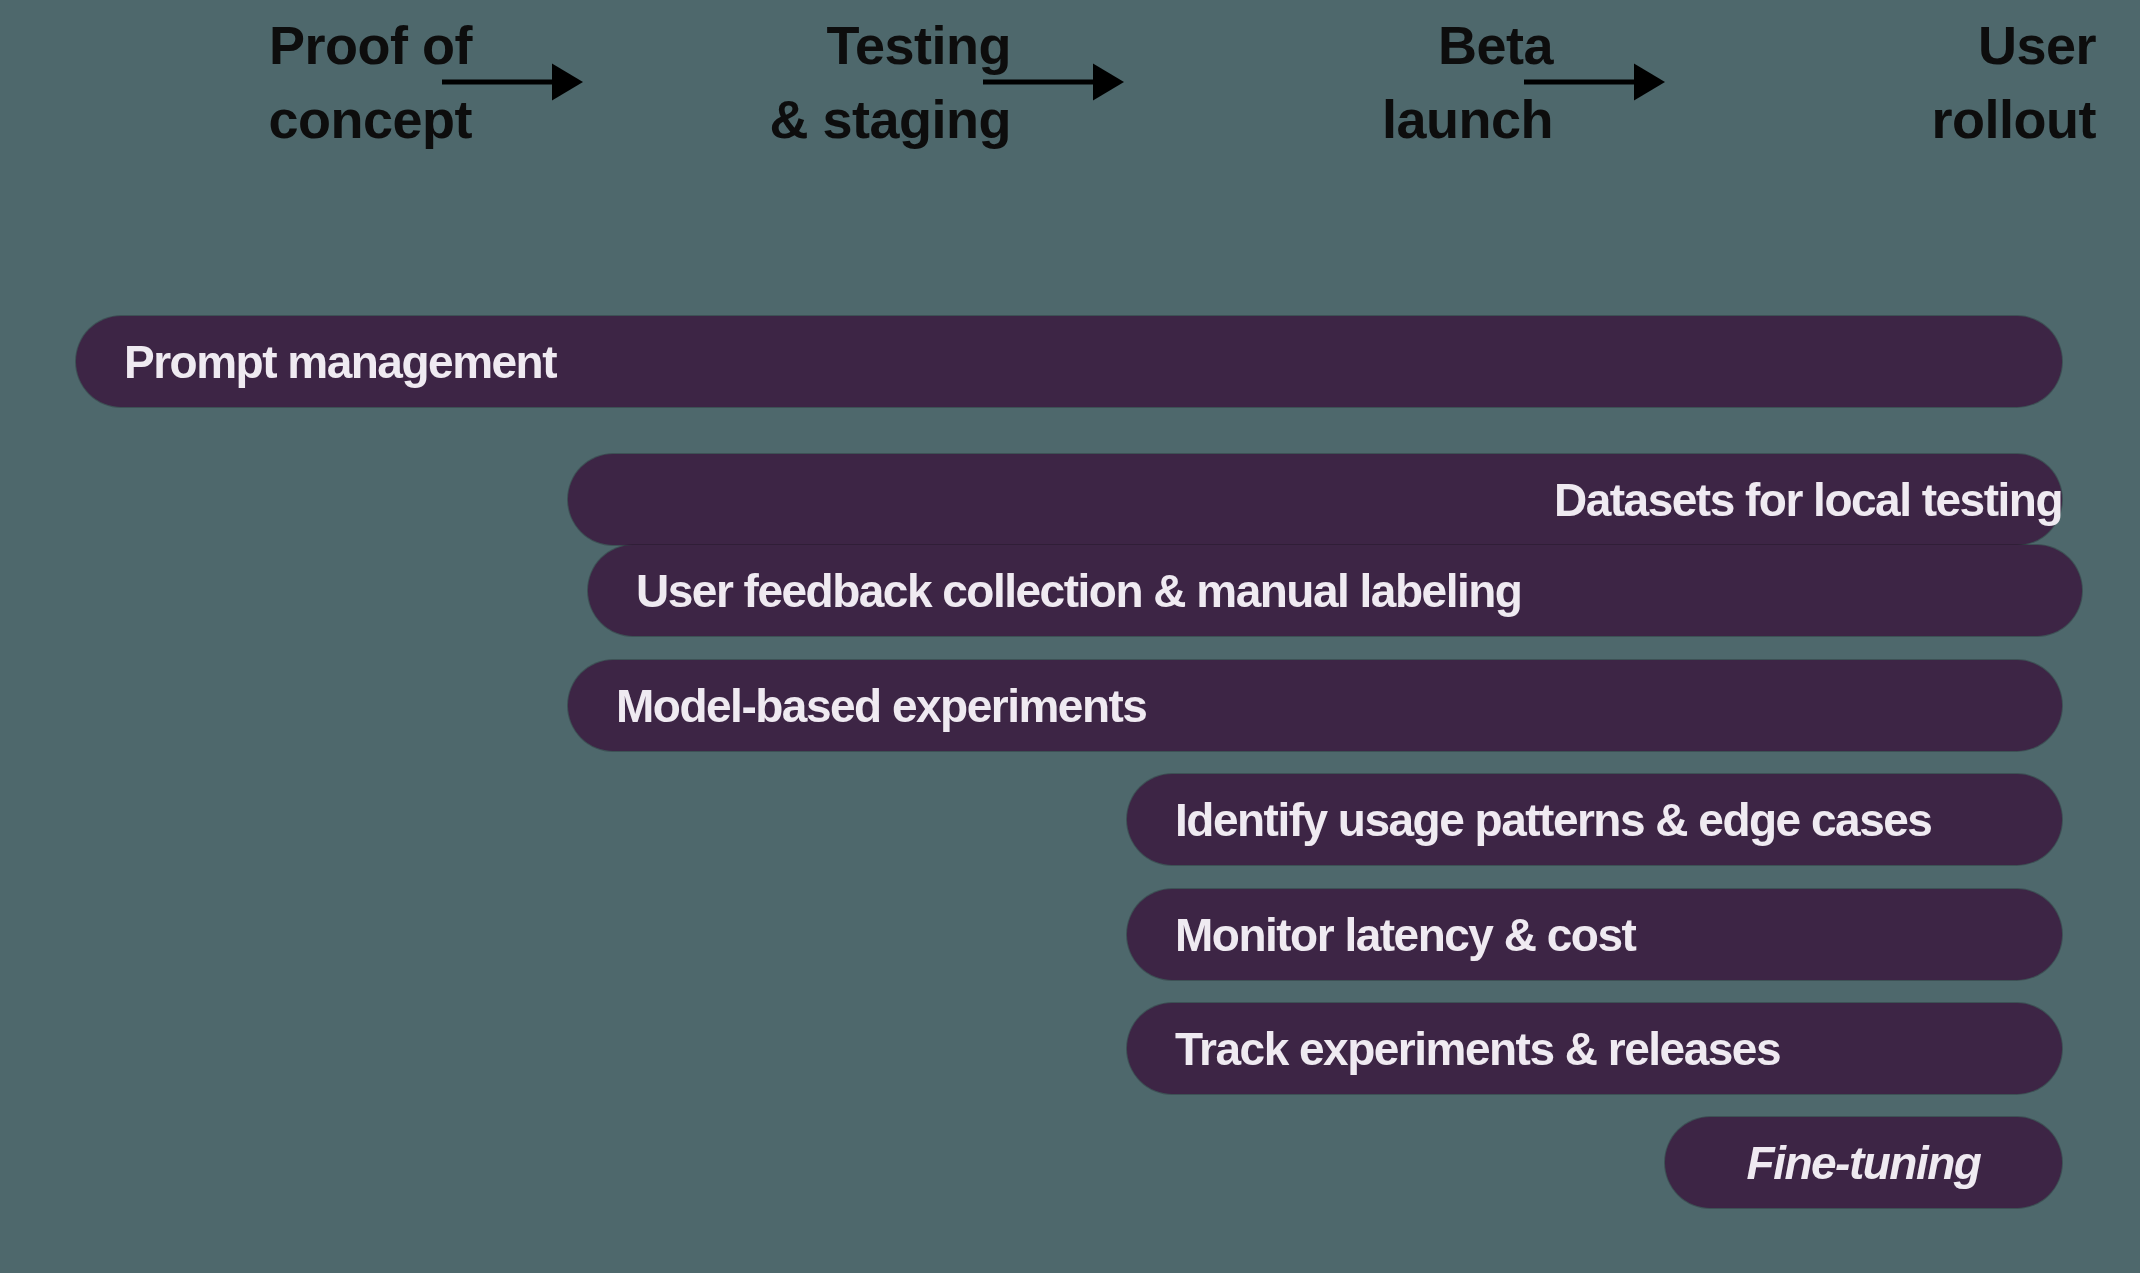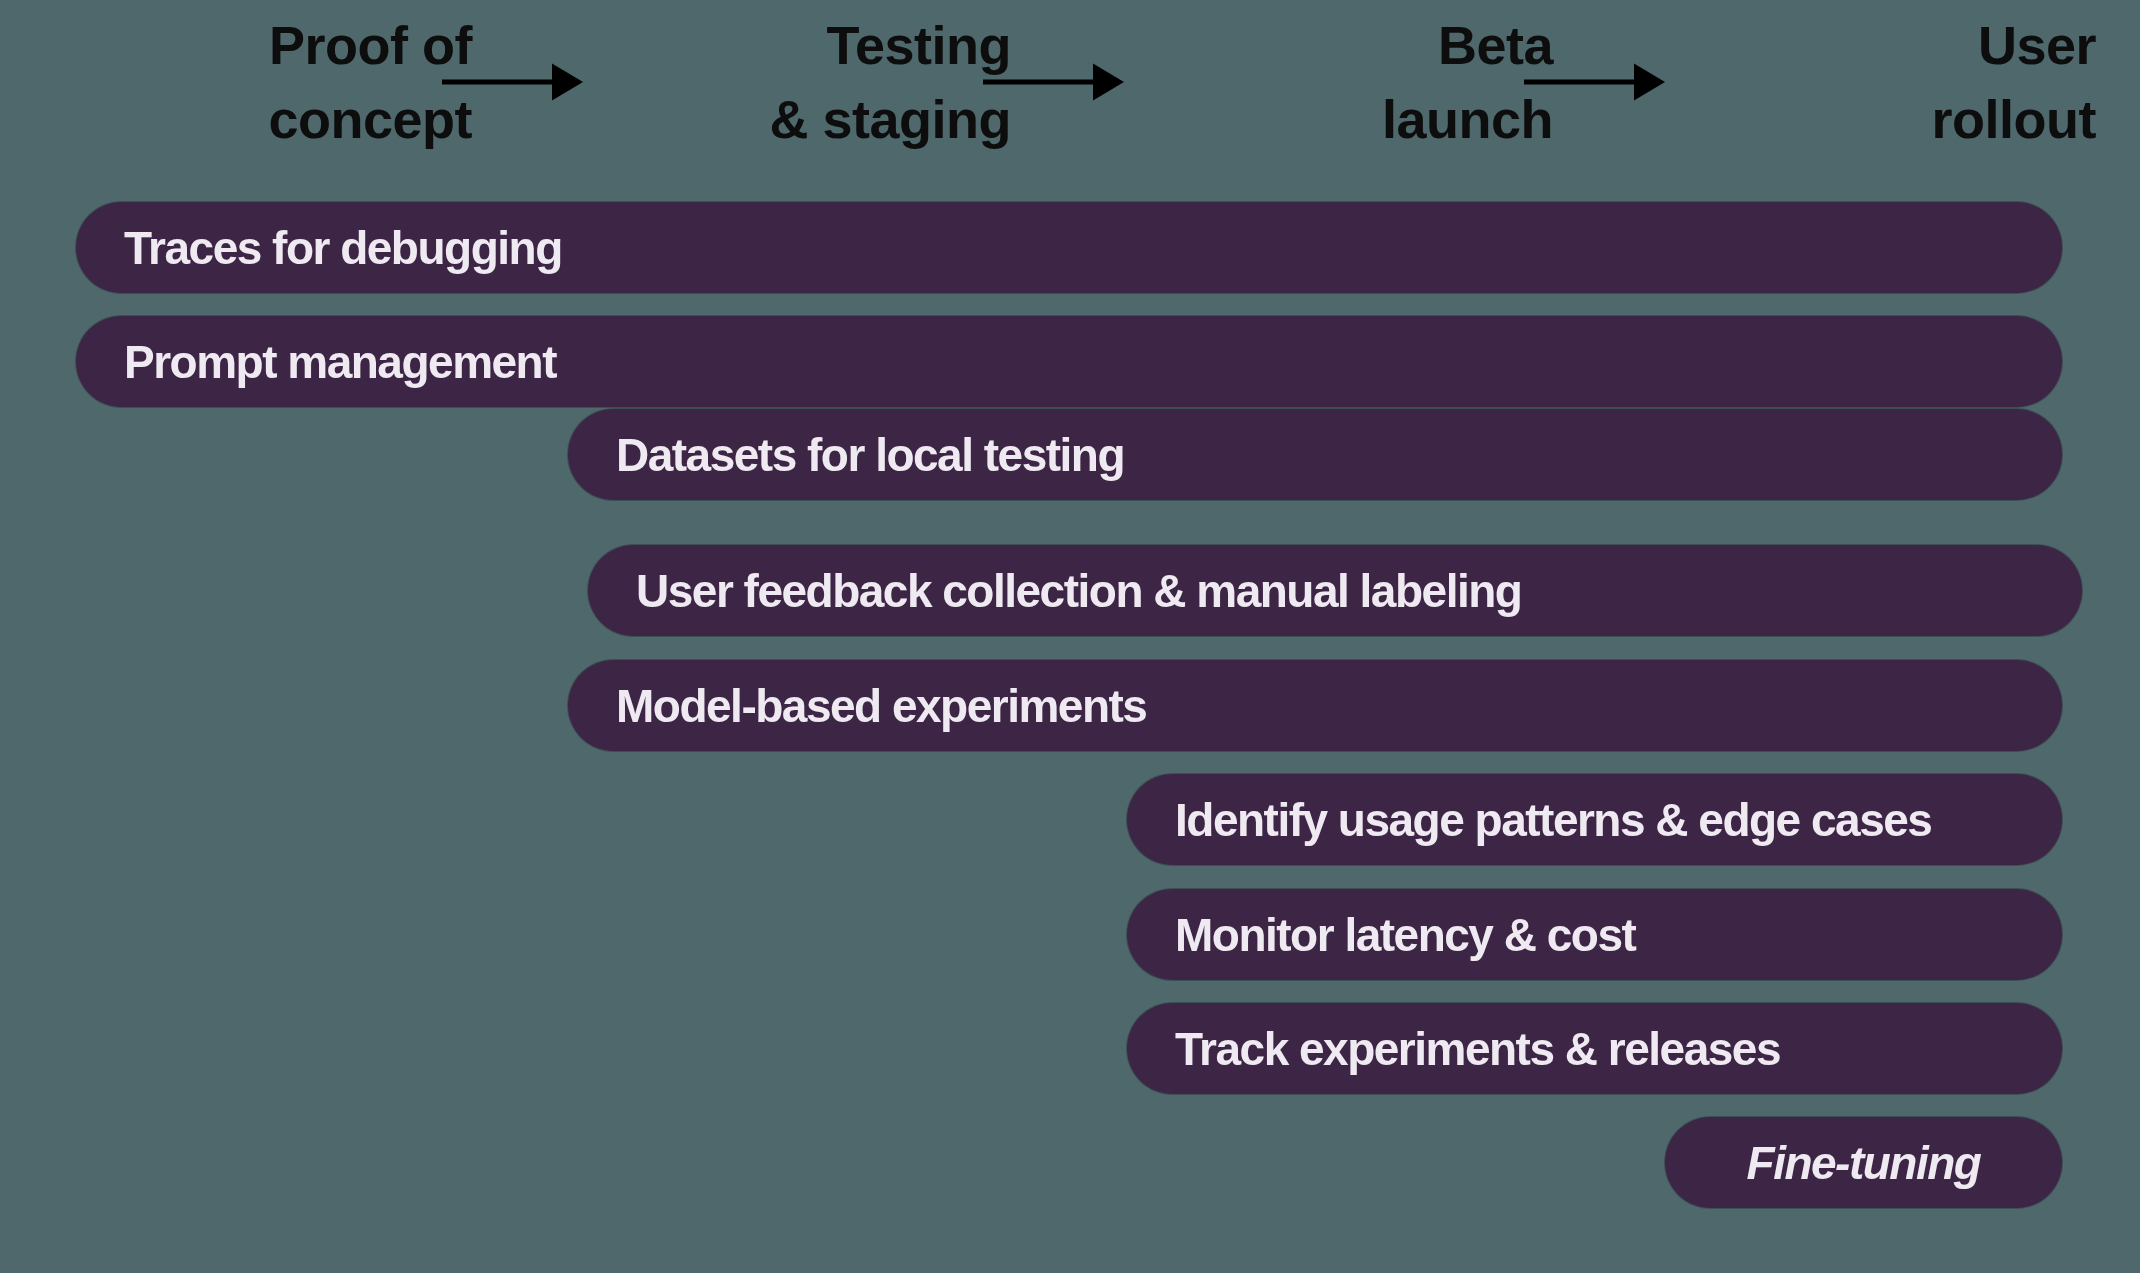--- a/index.html
+++ b/index.html
@@ -62,21 +62,21 @@
     letter-spacing: -1.5px;
     white-space: nowrap;
   }
   .bar.centered {
     justify-content: center;
     padding-left: 0;
     font-style: italic;
   }
   .b1 { top: 202px;  left: 76px;   width: 1986px; }
   .b2 { top: 316px;  left: 76px;   width: 1986px; }
-  .b3 { top: 409px;  left: 568px;  width: 1494px; }
+  .b3 { top: 454px;  left: 568px;  width: 1494px; justify-content: flex-end; }
   .b4 { top: 545px;  left: 588px;  width: 1494px; }
   .b5 { top: 660px;  left: 568px;  width: 1494px; }
   .b6 { top: 774px;  left: 1127px; width: 935px;  }
   .b7 { top: 889px;  left: 1127px; width: 935px;  }
   .b8 { top: 1003px; left: 1127px; width: 935px;  }
   .b9 { top: 1117px; left: 1665px; width: 397px;  }
 </style>
 </head>
 <body>
 
@@ -97,23 +97,20 @@
   </svg>
   <svg class="arrow a2" viewBox="0 0 141 38" aria-hidden="true">
     <line x1="0" y1="19" x2="116" y2="19" stroke="#000000" stroke-width="5"></line>
     <polygon points="110,0.5 141,19 110,37.5" fill="#000000"></polygon>
   </svg>
   <svg class="arrow a3" viewBox="0 0 141 38" aria-hidden="true">
     <line x1="0" y1="19" x2="116" y2="19" stroke="#000000" stroke-width="5"></line>
     <polygon points="110,0.5 141,19 110,37.5" fill="#000000"></polygon>
   </svg>
 
-  <div class="bar b1">
-    <span>Traces for debugging</span>
-  </div>
   <div class="bar b2">
     <span>Prompt management</span>
   </div>
   <div class="bar b3">
     <span>Datasets for local testing</span>
   </div>
   <div class="bar b4">
     <span>User feedback collection &amp; manual labeling</span>
   </div>
   <div class="bar b5">

